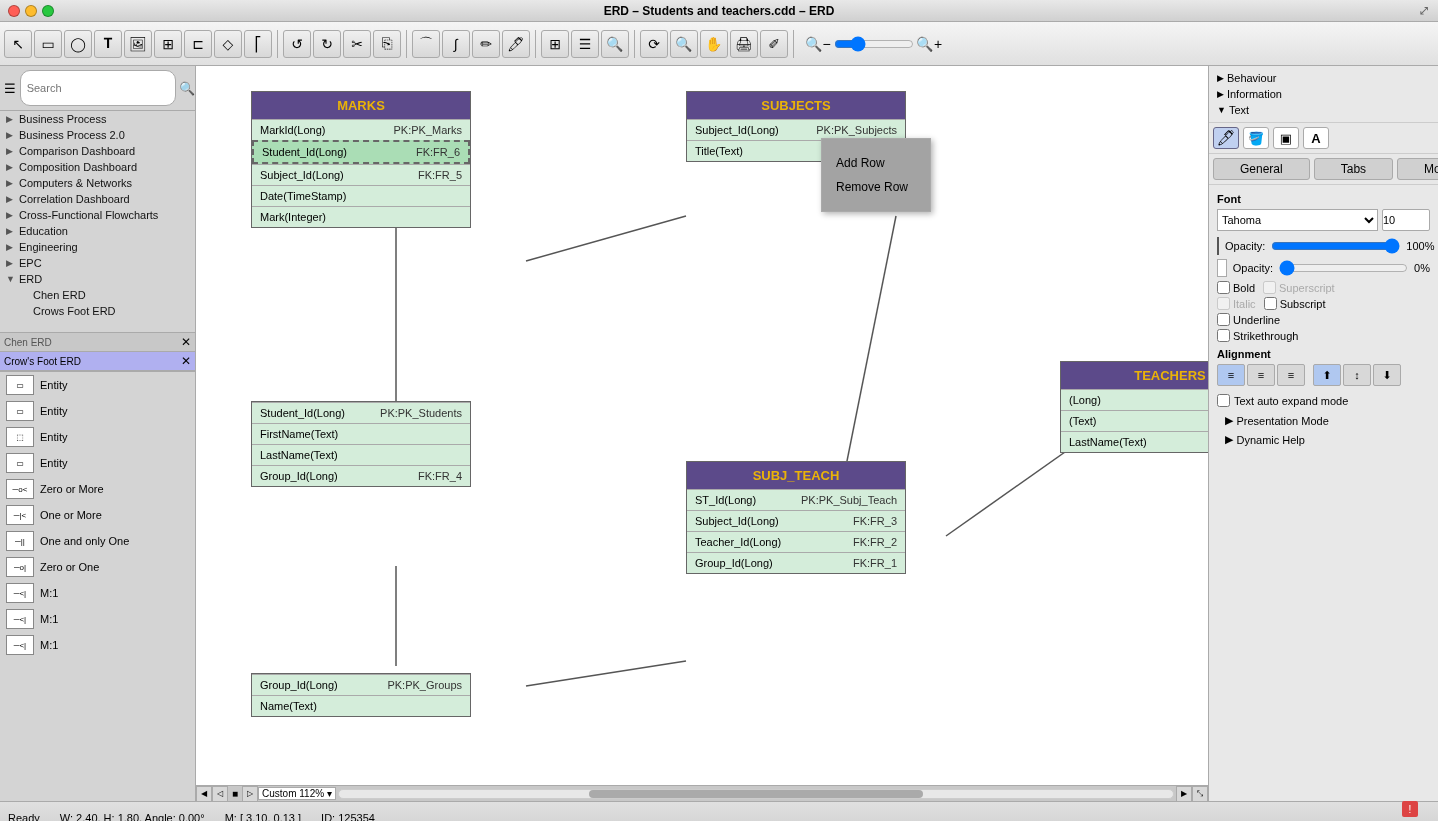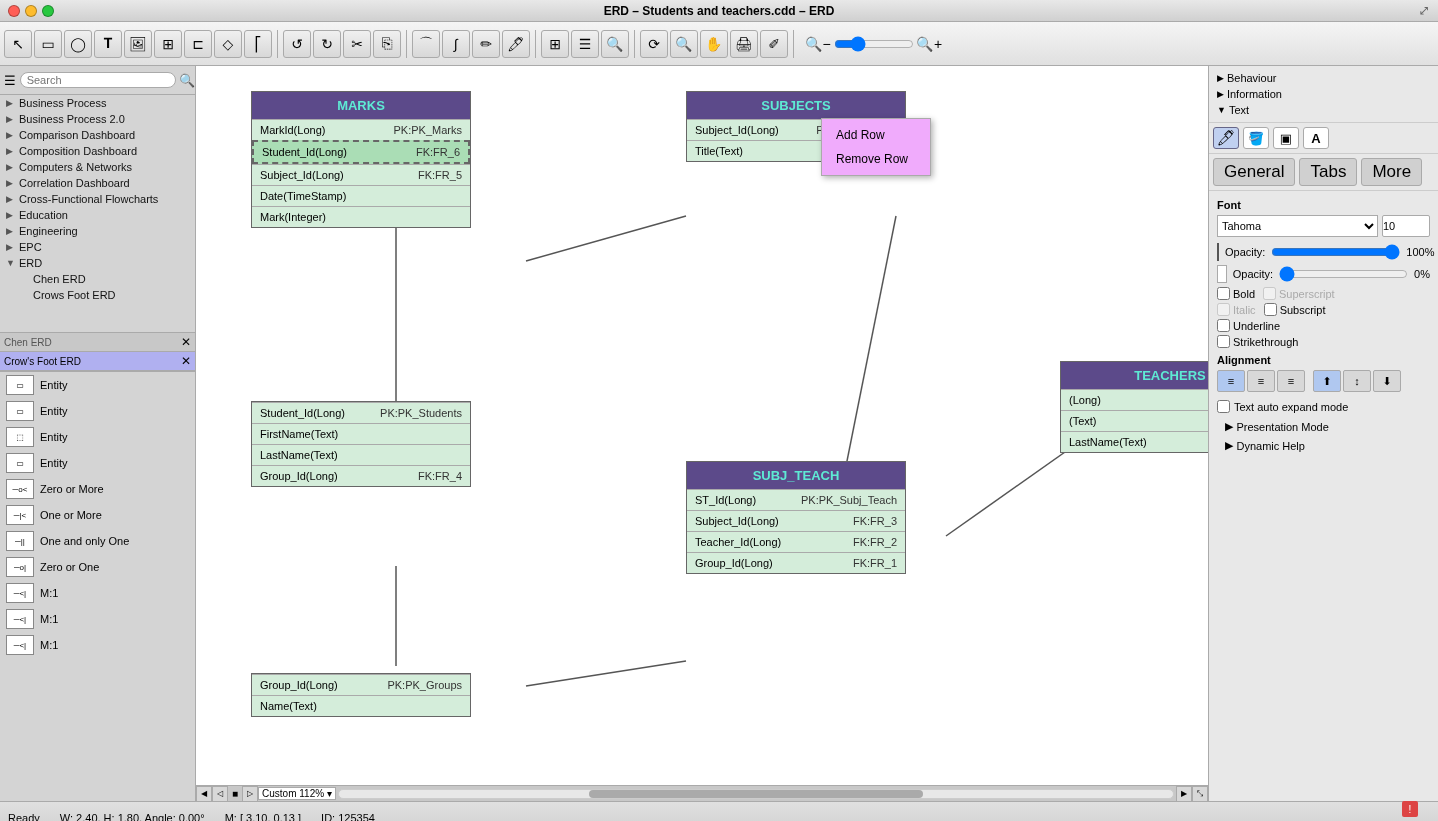--- a/index.html
+++ b/index.html
@@ -69,21 +69,21 @@
     }
     #sidebar-search {
       padding: 4px;
       display: flex;
       align-items: center;
       gap: 4px;
       border-bottom: 1px solid #aaa;
     }
     #sidebar-search input {
       flex: 1;
-      height: 16px;
+      height: 36px;
       border: 1px solid #aaa;
       border-radius: 10px;
       padding: 0 6px;
       font-size: 11px;
       background: white;
     }
     .sidebar-icon-btn { width: 20px; height: 20px; display: flex; align-items: center; justify-content: center; cursor: pointer; font-size: 13px; }
 
     #sidebar-tree {
       overflow-y: auto;
@@ -138,48 +138,48 @@
     }
 
     
     .erd-table {
       position: absolute;
       border: 1px solid #666;
       min-width: 220px;
     }
     .erd-header {
       background: #5c4a8a;
-      color: #5eead4;
+      color: #eab308;
       font-weight: bold;
       font-size: 13px;
       text-align: center;
       padding: 6px 10px;
     }
     .erd-row {
       display: flex;
       border-top: 1px solid #aaa;
       background: #d4edda;
     }
     .erd-row.selected-row {
       background: #aaddb5;
       border: 2px dashed #666;
     }
     .erd-col1 { flex: 1; padding: 4px 8px; font-size: 11px; }
     .erd-col2 { padding: 4px 8px; font-size: 11px; color: #333; }
 
     
     #context-menu {
       position: absolute;
-      top: 52px;
+      top: 72px;
       left: 625px;
-      background: #f0abfc;
+      background: #a3a3a3;
       border: 1px solid #aaa;
       box-shadow: 2px 2px 6px rgba(0,0,0,0.3);
       z-index: 100;
-      padding: 4px 0;
+      padding: 12px 0;
       min-width: 110px;
     }
     .ctx-item {
       padding: 5px 14px;
       cursor: pointer;
       font-size: 12px;
     }
 
     
     #right-panel {
@@ -214,22 +214,22 @@
     }
     .rp-format-icon.active { background: #c0d0f0; border-color: #668; }
 
     #rp-subtabs {
       display: flex;
       gap: 4px;
       padding: 4px;
       border-bottom: 1px solid #ccc;
     }
     .rp-subtab {
-      padding: 3px 10px;
-      font-size: 17px;
+      padding: 3px 26px;
+      font-size: 12px;
       cursor: pointer;
       border: 1px solid #aaa;
       border-radius: 3px;
       background: #d0d0d0;
     }
 
     #rp-content {
       padding: 8px;
       flex: 1;
       overflow-y: auto;

